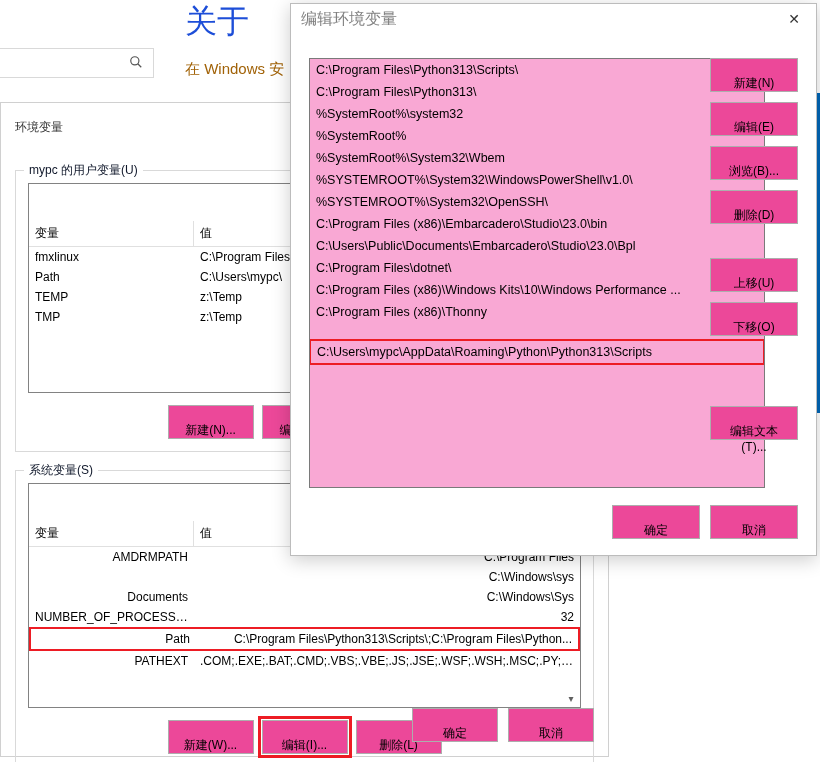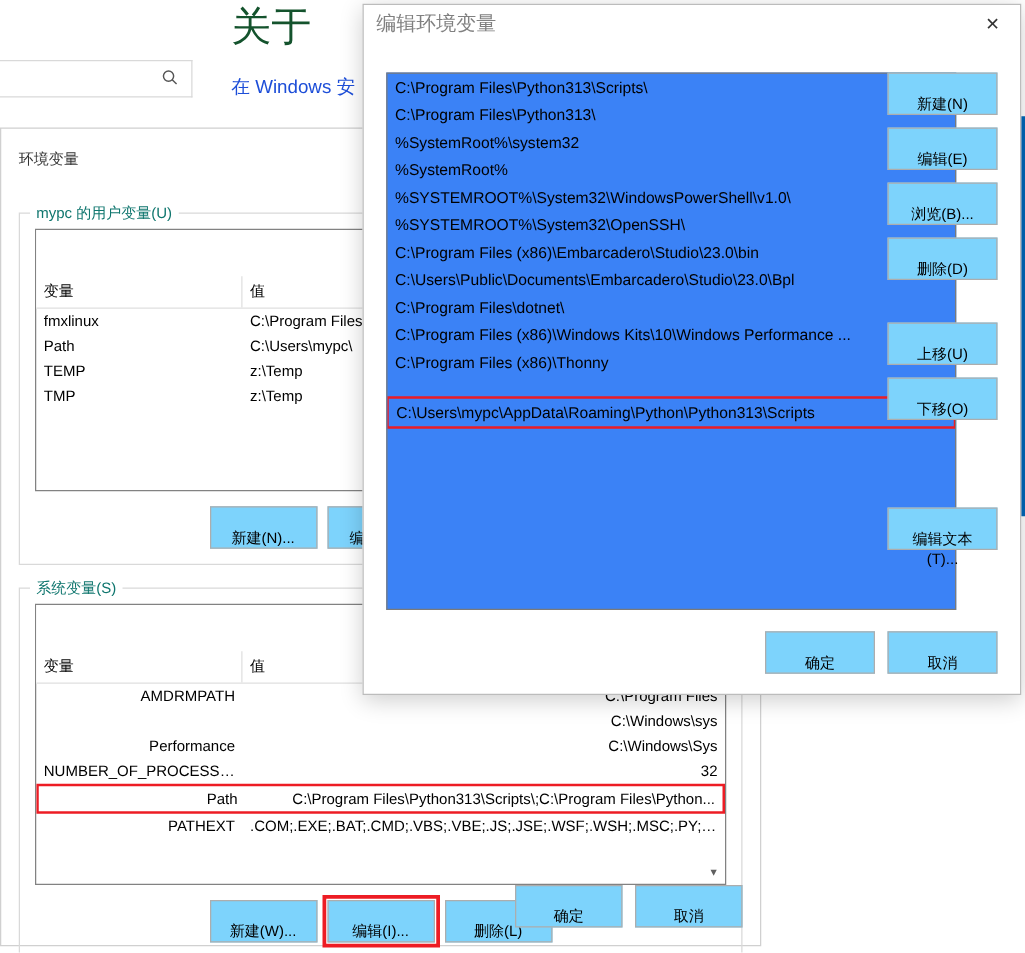--- a/index.html
+++ b/index.html
@@ -10,28 +10,28 @@
       width: 820px;
       height: 762px;
       position: relative;
       overflow: hidden;
     }
     .bg-about {
       position: absolute;
       left: 185px;
       top: 0;
       font-size: 32px;
-      color: #14532d;
+      color: #1d4ed8;
     }
     .bg-windows {
       position: absolute;
       left: 185px;
       top: 60px;
       font-size: 15px;
-      color: #1d4ed8;
+      color: #a16207;
     }
     .bg-right-bar {
       position: absolute;
       right: 0;
       top: 93px;
       width: 5px;
       height: 320px;
       background: #0067b8;
     }
     .search-box {
@@ -64,21 +64,21 @@
       border: 1px solid #d9d9d9;
       padding: 12px;
       margin-bottom: 18px;
       position: relative;
     }
     .group-label {
       position: absolute;
       top: -9px; left: 8px;
       background: #fff;
       padding: 0 5px;
-      color: #0f766e;
+      color: #0f172a;
     }
     .var-table {
       width: 100%;
       border: 1px solid #828282;
       background: #fff;
     }
     .var-table-head {
       display: flex;
       background: #fff;
       border-bottom: 1px solid #e0e0e0;
@@ -111,21 +111,21 @@
     }
     .btn-row {
       display: flex;
       justify-content: center;
       gap: 8px;
       margin-top: 12px;
     }
     .btn {
       min-width: 86px;
       height: 24px;
-      background: #7dd3fc;
+      background: #ec4899;
       border: 1px solid #adadad;
       font-family: inherit;
       font-size: 12px;
       cursor: pointer;
       padding: 16px 12px;
     }
     .btn-hl {
       outline: 3px solid #ed1c24;
       outline-offset: 1px;
     }
@@ -150,21 +150,21 @@
       padding: 5px 10px 5px 10px;
       height: 30px;
     }
     .edit-title-text { color: #808080; font-size: 16px; }
     .close-x { color: #333; font-size: 14px; padding: 2px 6px; }
     .edit-body {
       position: absolute;
       left: 18px; top: 54px;
       width: 456px; height: 430px;
       border: 1px solid #7a7a7a;
-      background: #3b82f6;
+      background: #f9a8d4;
       overflow: hidden;
     }
     .edit-list-item {
       padding: 2px 6px;
       white-space: nowrap;
       overflow: hidden;
       text-overflow: ellipsis;
       font-size: 12.5px;
       line-height: 18px;
     }
@@ -247,21 +247,21 @@
       </div>
       <div class="sys-table-body" id="sys-vars-body">
         <div class="var-row">
             <div class="col-name">AMDRMPATH</div>
             <div class="col-value">C:\Program Files</div>
           </div>
           <div class="var-row">
             <div class="col-value">C:\Windows\sys</div>
           </div>
           <div class="var-row">
-            <div class="col-name">Performance</div>
+            <div class="col-name">Documents</div>
             <div class="col-value">C:\Windows\Sys</div>
           </div>
           <div class="var-row">
             <div class="col-name">NUMBER_OF_PROCESSORS</div>
             <div class="col-value">32</div>
           </div>
           <div class="var-row highlight-row">
             <div class="col-name">Path</div>
             <div class="col-value">C:\Program Files\Python313\Scripts\;C:\Program Files\Python...</div>
           </div>
@@ -288,20 +288,21 @@
 <div class="edit-dialog">
   <div class="edit-title-bar">
     <span class="edit-title-text">编辑环境变量</span>
     <span class="close-x">✕</span>
   </div>
   <div class="edit-body" id="edit-list">
       <div class="edit-list-item">C:\Program Files\Python313\Scripts\</div>
       <div class="edit-list-item">C:\Program Files\Python313\</div>
       <div class="edit-list-item">%SystemRoot%\system32</div>
       <div class="edit-list-item">%SystemRoot%</div>
+      <div class="edit-list-item">%SystemRoot%\System32\Wbem</div>
       <div class="edit-list-item">%SYSTEMROOT%\System32\WindowsPowerShell\v1.0\</div>
       <div class="edit-list-item">%SYSTEMROOT%\System32\OpenSSH\</div>
       <div class="edit-list-item">C:\Program Files (x86)\Embarcadero\Studio\23.0\bin</div>
       <div class="edit-list-item">C:\Users\Public\Documents\Embarcadero\Studio\23.0\Bpl</div>
       <div class="edit-list-item">C:\Program Files\dotnet\</div>
       <div class="edit-list-item">C:\Program Files (x86)\Windows Kits\10\Windows Performance ...</div>
       <div class="edit-list-item">C:\Program Files (x86)\Thonny</div>
       <div class="edit-list-item edit-list-hl">C:\Users\mypc\AppData\Roaming\Python\Python313\Scripts</div>
     </div>
   <div class="edit-side">

